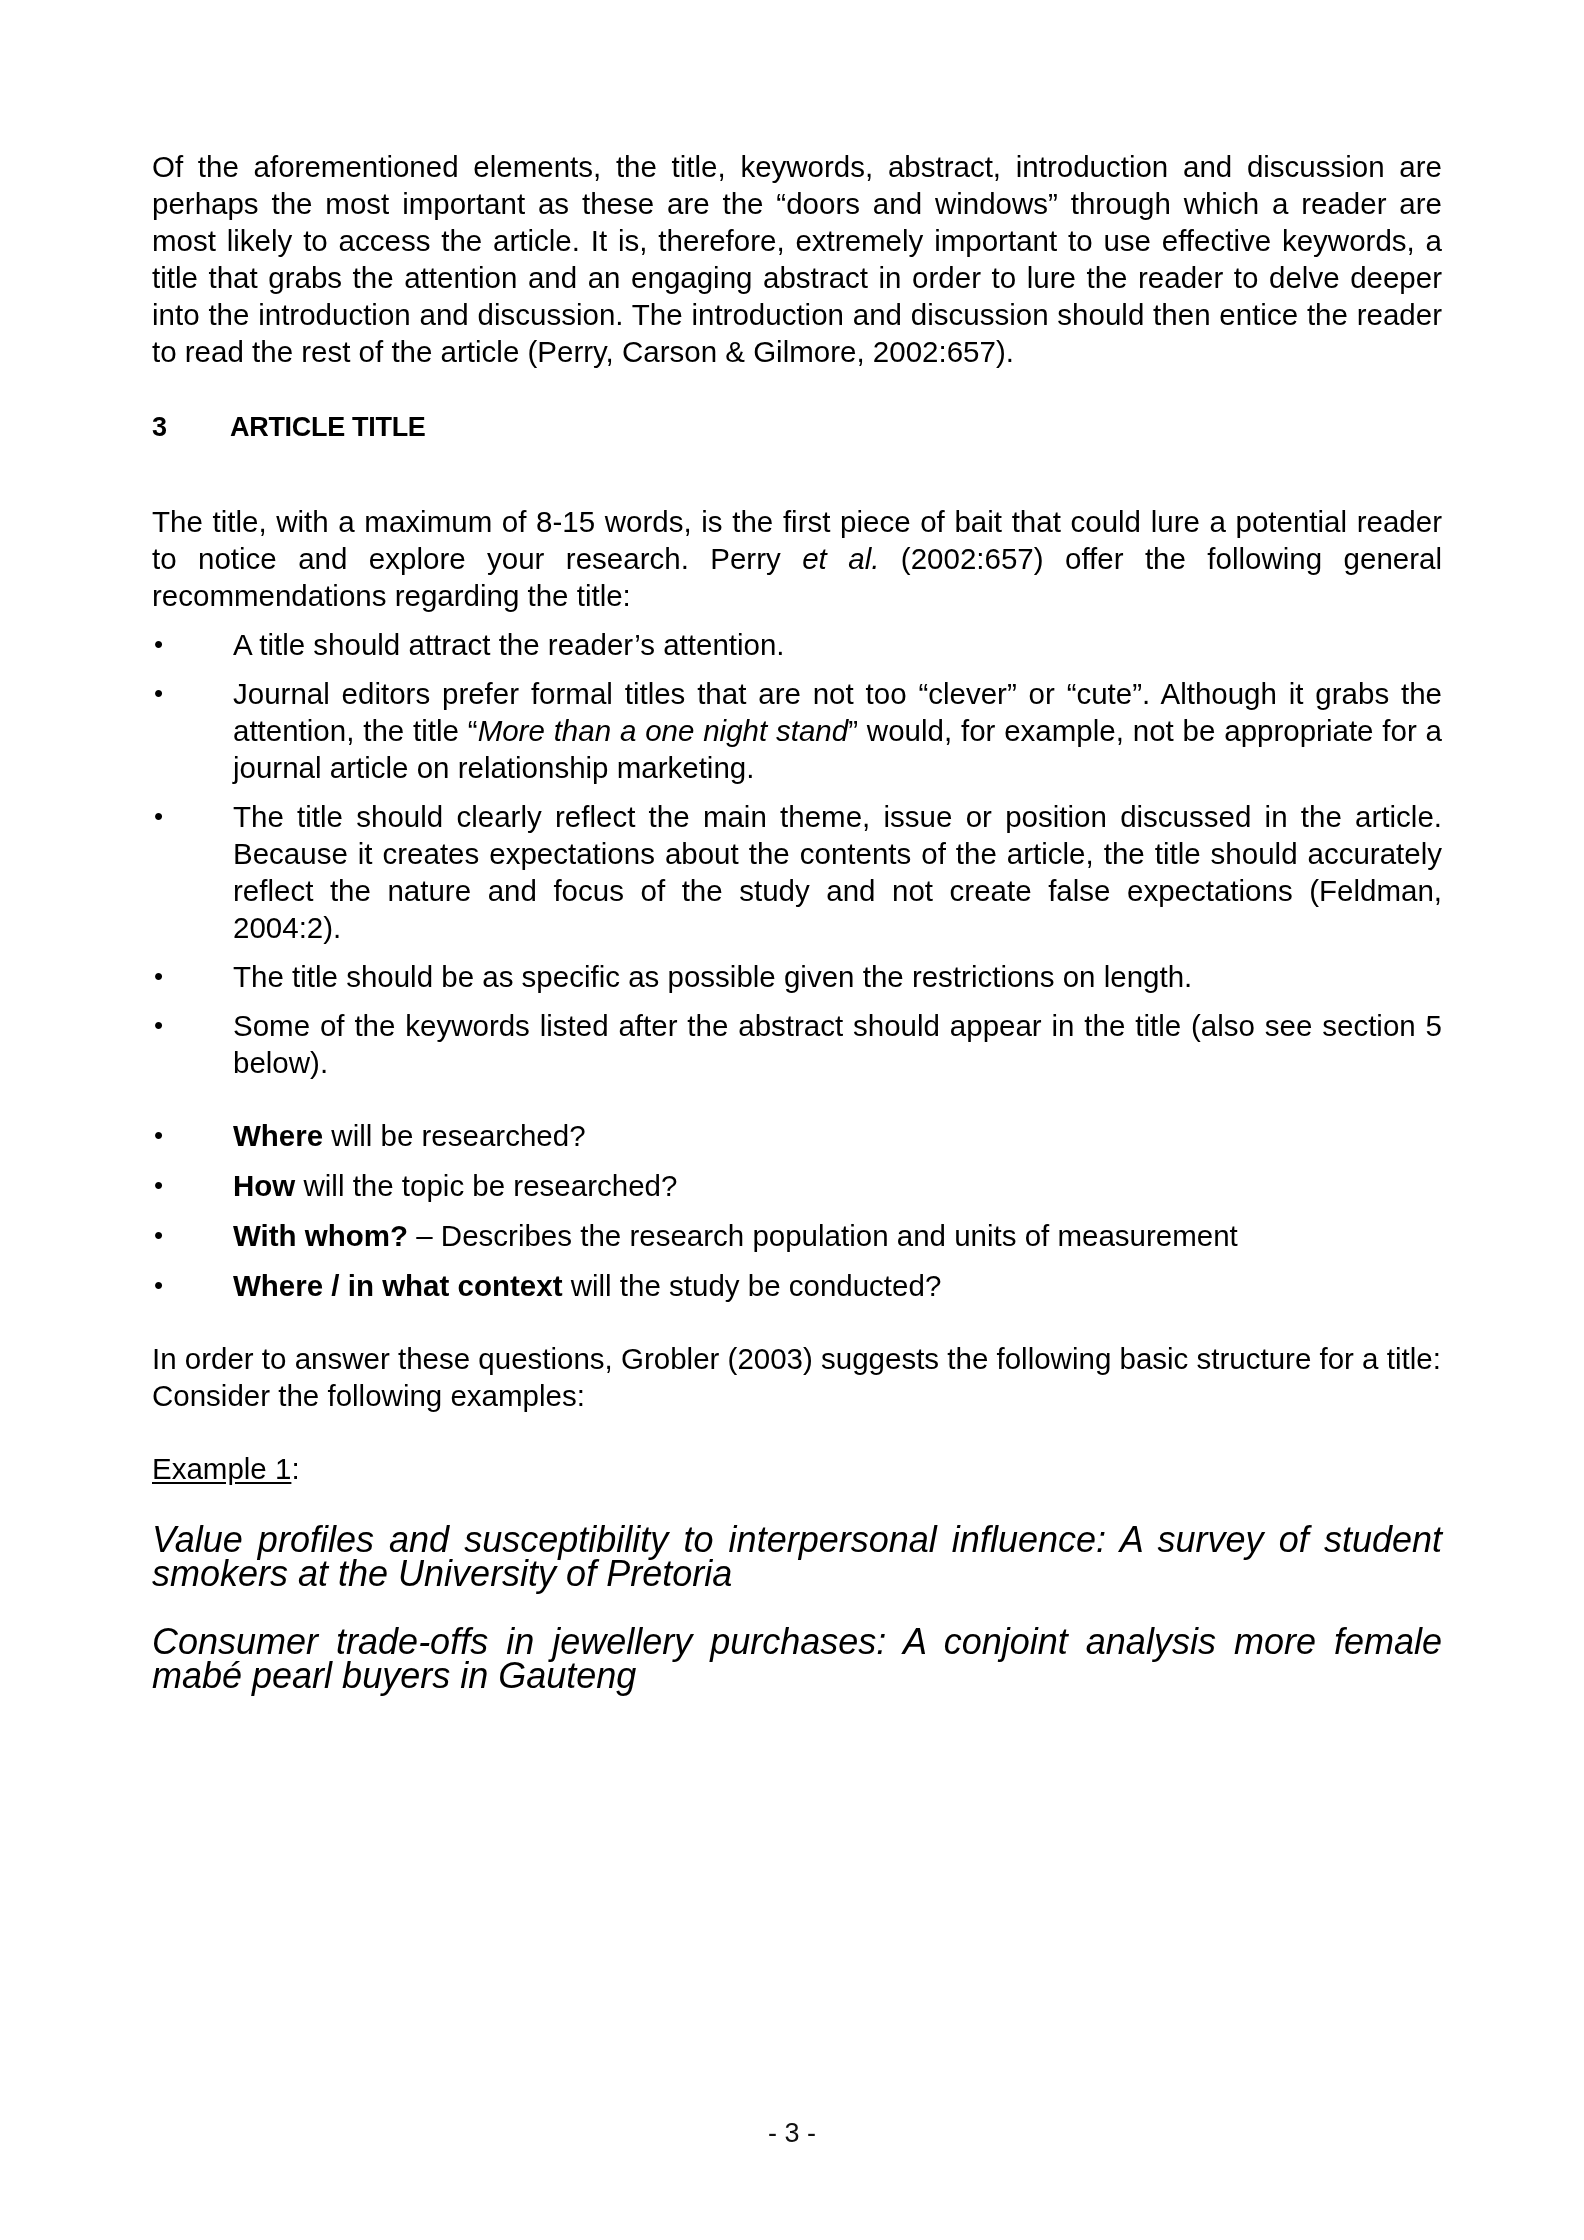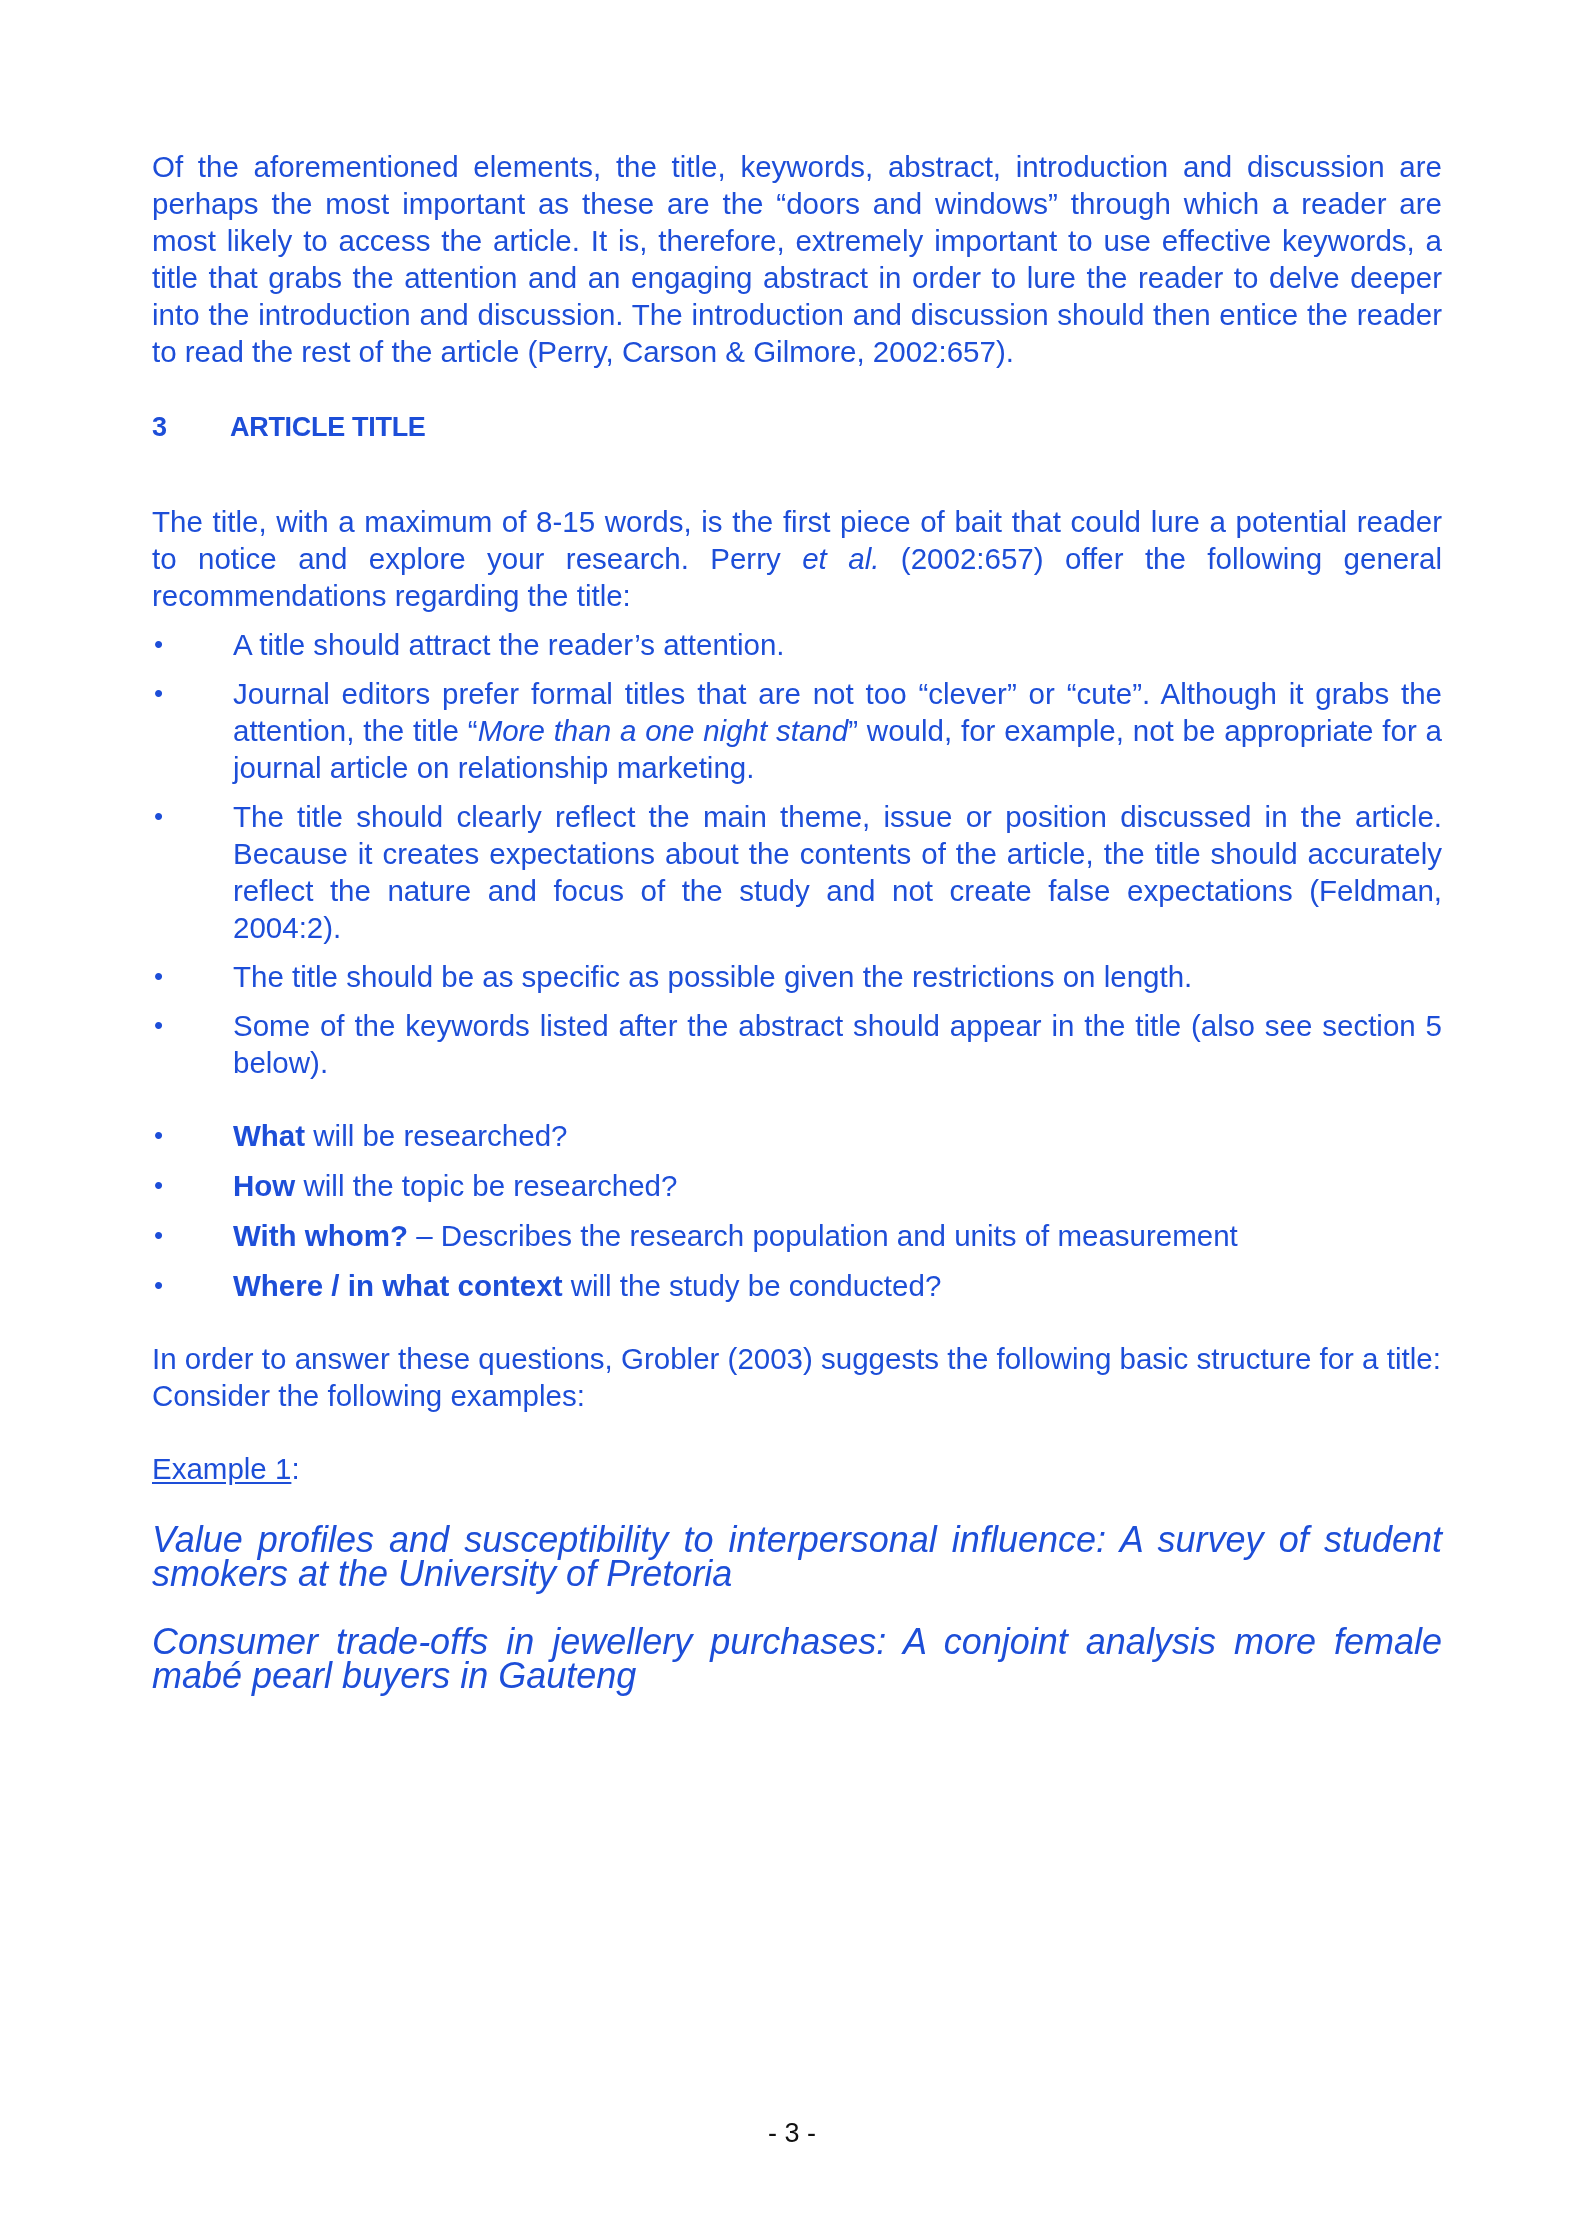--- a/index.html
+++ b/index.html
@@ -1,19 +1,19 @@
 <!DOCTYPE html>
 <html><head>
   <meta charset="utf-8">
   <style>
     html, body { margin: 0; padding: 0; background: #ffffff; }
     body { width: 1584px; height: 2240px; position: relative; overflow: hidden; }
     .page {
       position: absolute; left: 152px; top: 148px; width: 1290px;
-      font-family: "Liberation Sans", sans-serif; color: #1d4ed8;
+      font-family: "Liberation Sans", sans-serif; color: #000000;
       font-size: 29.5px; line-height: 37px;
     }
     p { margin: 0; text-align: justify; }
     .para1 { margin-bottom: 36px; }
     .para2 { margin-bottom: 58px; }
     h2 {
       font-family: "Liberation Sans", sans-serif; font-weight: bold;
       font-size: 27px; line-height: 42px; margin: 0 0 55px 0; letter-spacing: -0.3px;
     }
     h2 .num { display: inline-block; width: 78px; }
@@ -73,21 +73,21 @@
     <li>
       <span class="bullet">•</span>
       <span>Some of the keywords listed after the abstract should appear in the title (also see section 5 below).</span>
     </li>
   </ul>
 
 
   <ul class="blist qs">
     <li>
       <span class="bullet">•</span>
-      <strong>What</strong><span> will be researched?</span>
+      <strong>Where</strong><span> will be researched?</span>
     </li>
     <li>
       <span class="bullet">•</span>
       <strong>How</strong><span> will the topic be researched?</span>
     </li>
     <li>
       <span class="bullet">•</span>
       <strong>With whom?</strong><span> – Describes the research population and units of measurement</span>
     </li>
     <li>

